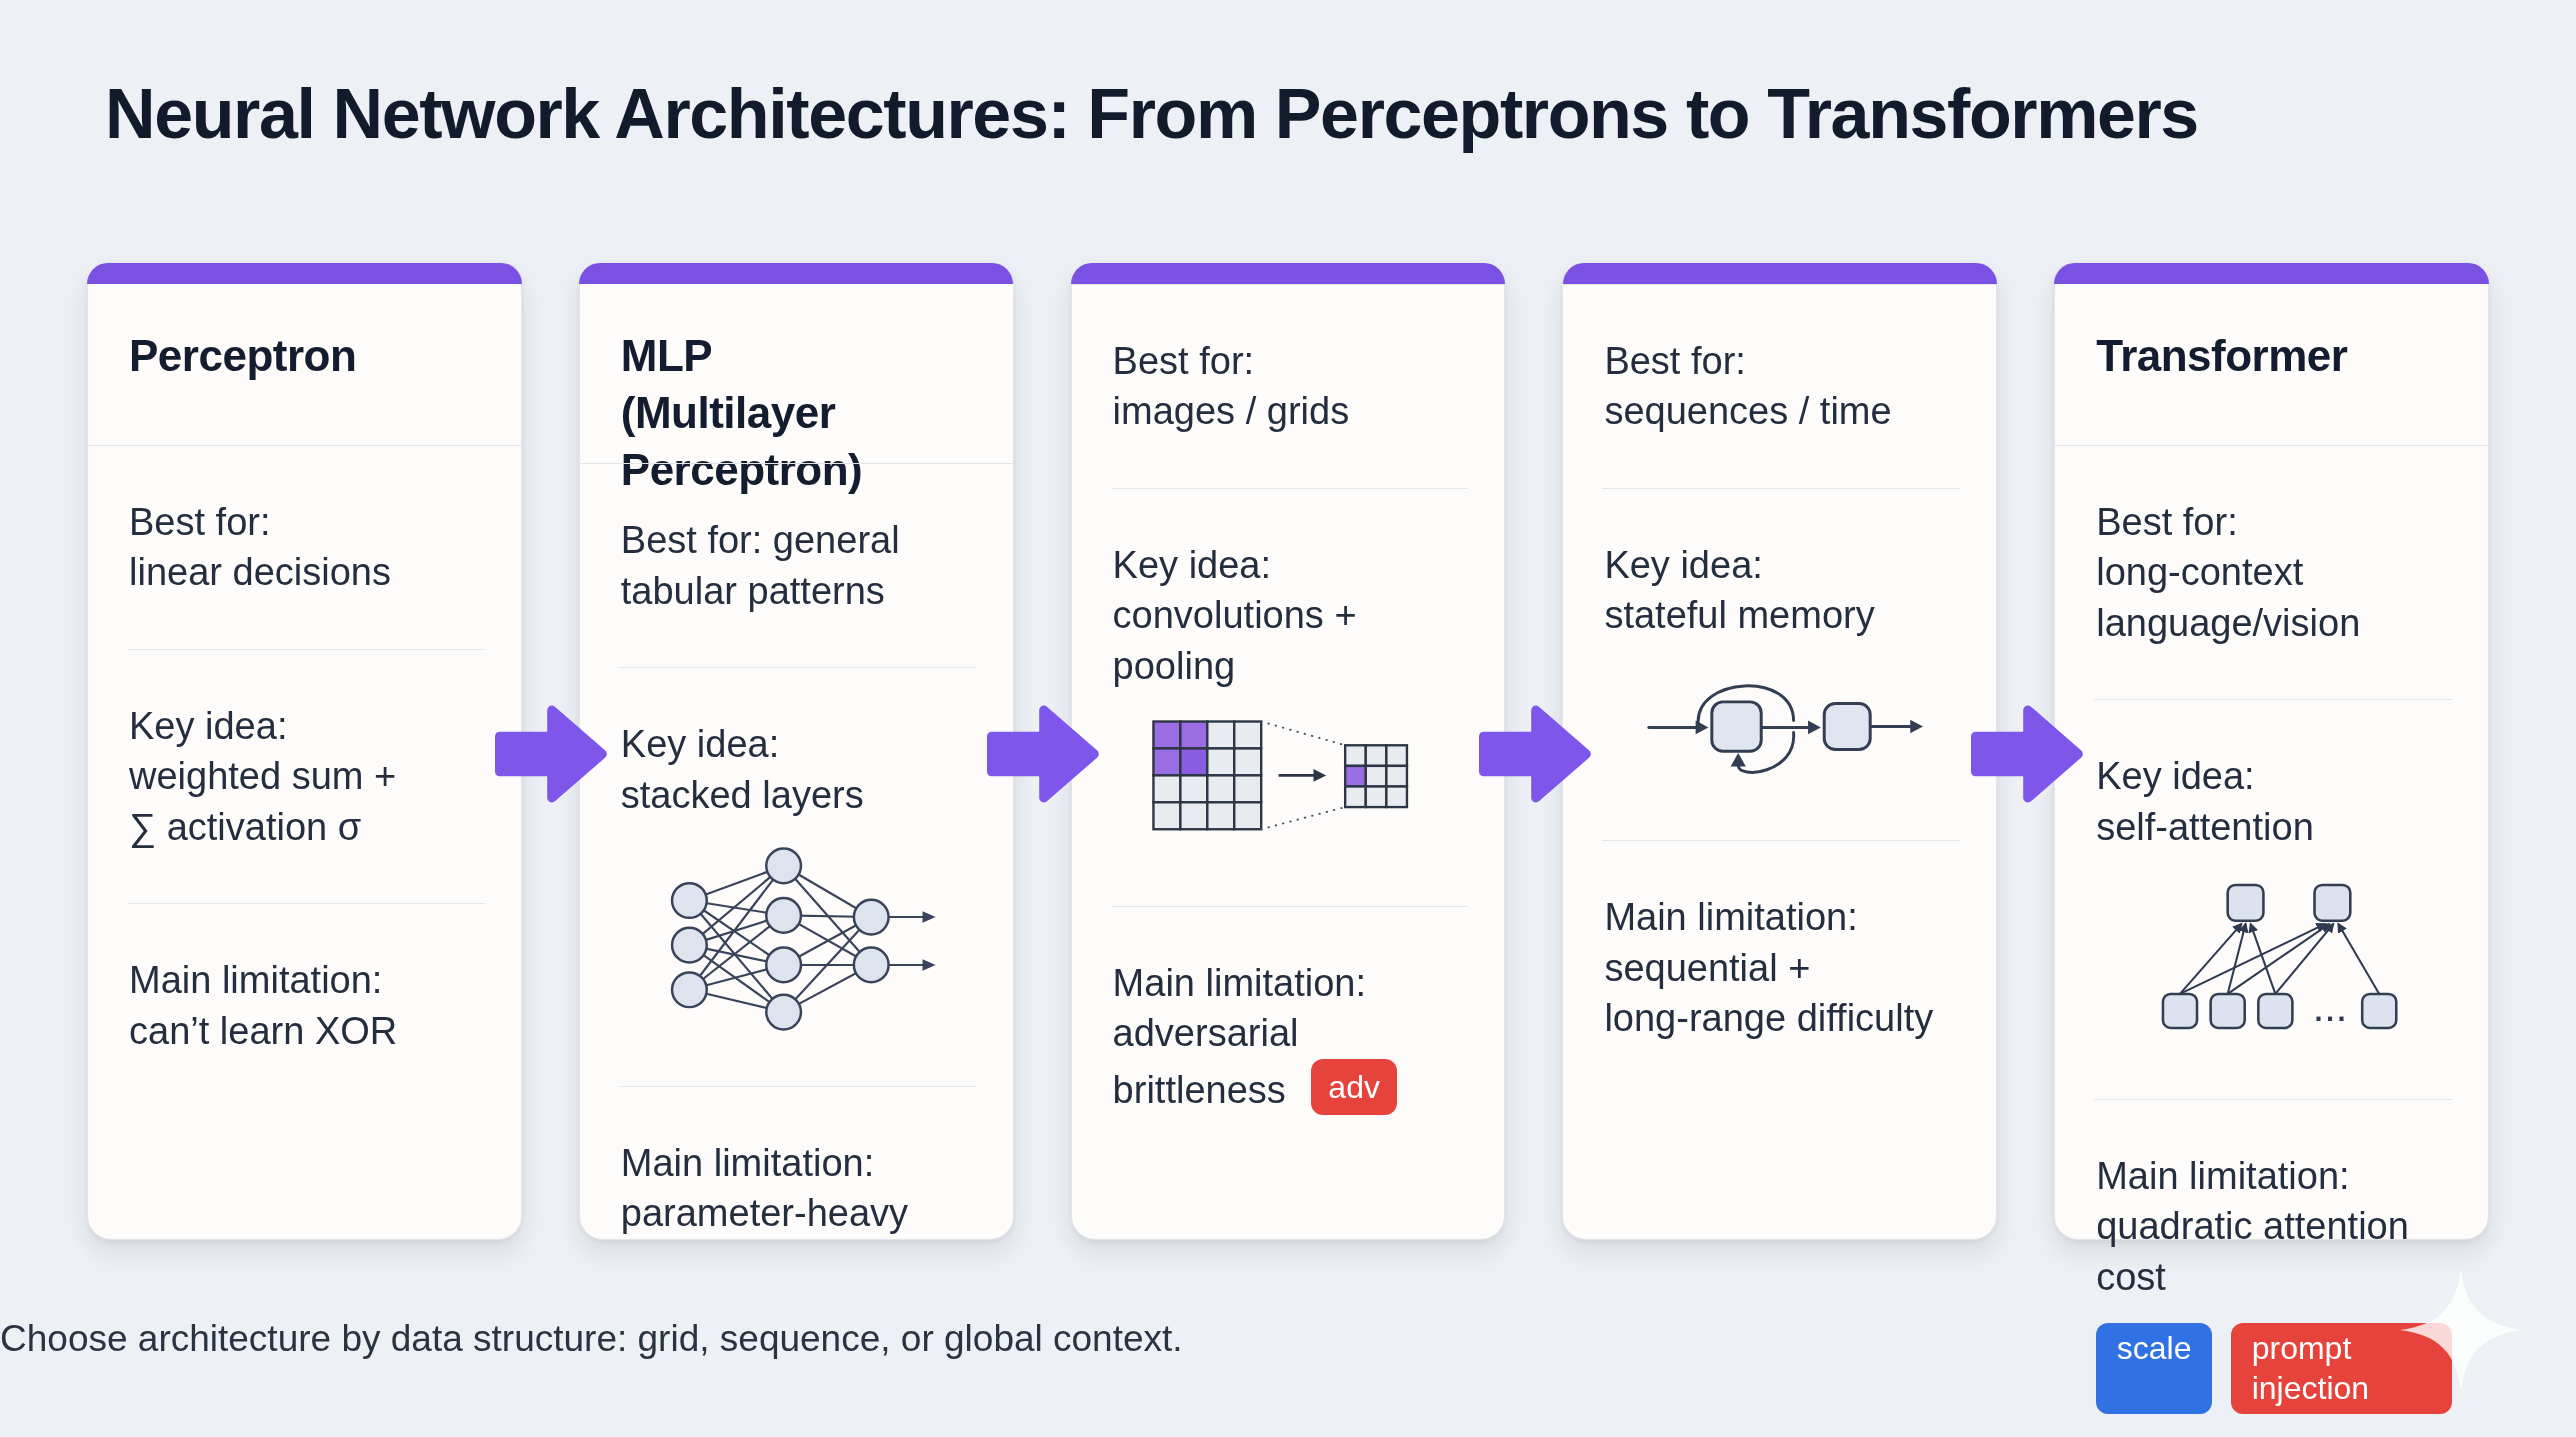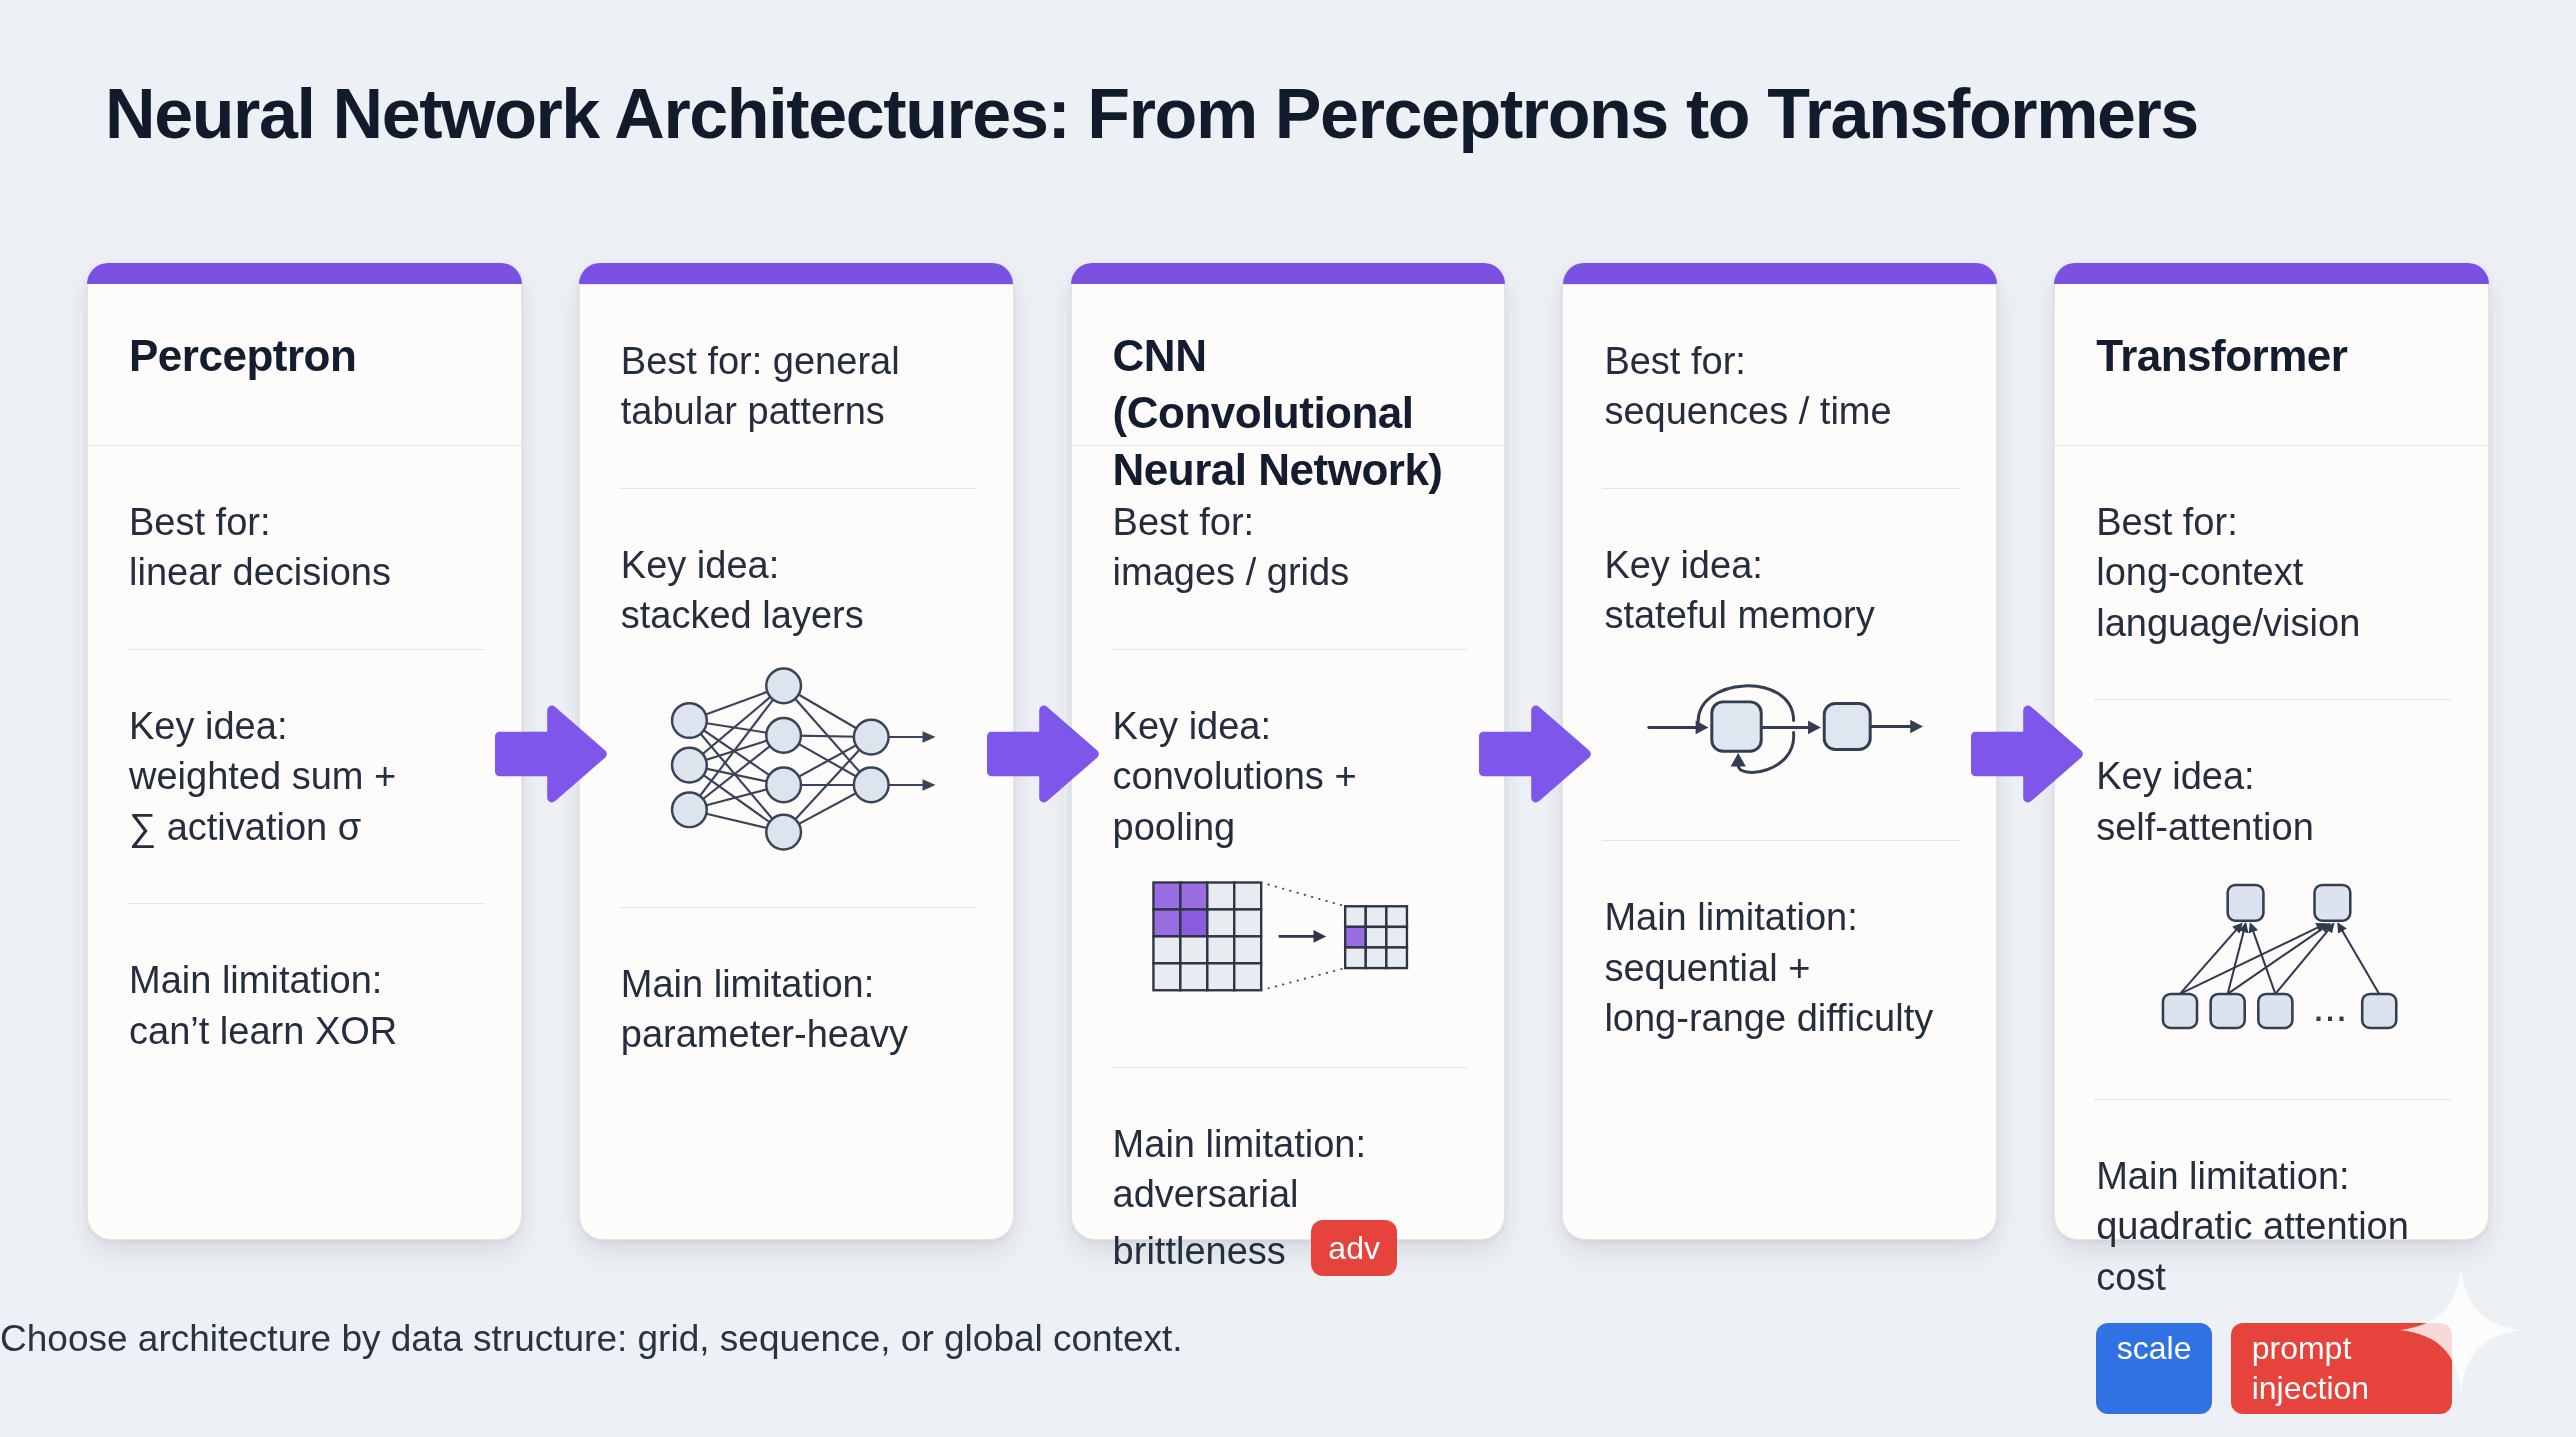--- a/index.html
+++ b/index.html
@@ -85,20 +85,25 @@
     </div>
     <div class="section-divider"></div>
     <div class="section">
       <p class="pre">Main limitation:
 can’t learn XOR</p>
     </div>
   </section>
 
   <section class="card">
     <div class="card-topbar"></div>
+    <div class="card-header">
+      <h2 class="card-title">MLP
+(Multilayer
+Perceptron)</h2>
+    </div>
     <div class="header-divider"></div>
     <div class="section">
       <p class="pre">Best for: general
 tabular patterns</p>
     </div>
     <div class="section-divider"></div>
     <div class="section">
       <p class="pre">Key idea:
 stacked layers</p>
       <svg class="diagram" width="281" viewBox="0 0 340 235">
@@ -145,25 +150,20 @@
     </div>
     <div class="section-divider"></div>
     <div class="section">
       <p class="pre">Main limitation:
 parameter-heavy</p>
     </div>
   </section>
 
   <section class="card">
     <div class="card-topbar"></div>
-    <div class="card-header">
-      <h2 class="card-title">CNN
-(Convolutional
-Neural Network)</h2>
-    </div>
     <div class="header-divider"></div>
     <div class="section">
       <p class="pre">Best for:
 images / grids</p>
     </div>
     <div class="section-divider"></div>
     <div class="section">
       <p class="pre">Key idea:
 convolutions +
 pooling</p>

